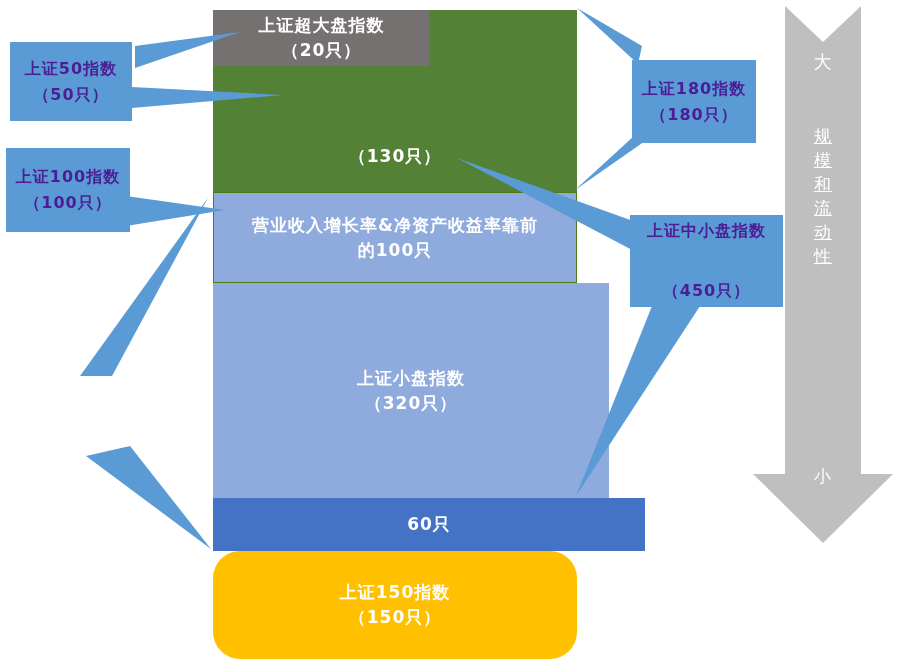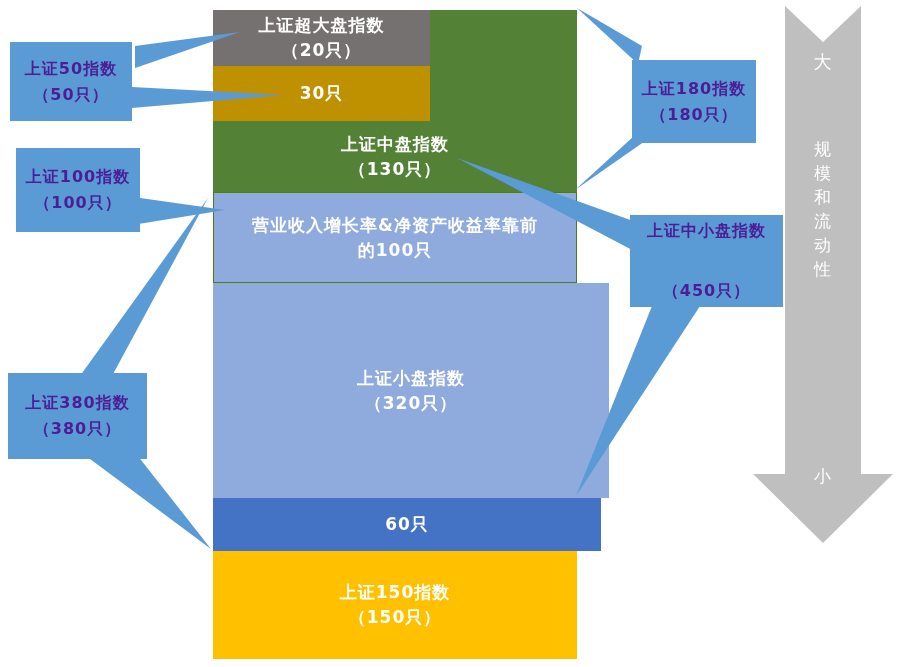--- a/index.html
+++ b/index.html
@@ -11,61 +11,57 @@
         color:#ffffff;font-weight:bold;text-align:center;z-index:1;box-sizing:border-box;}
   .sbox .ln{font-size:17px;line-height:25px;letter-spacing:1px;white-space:nowrap;}
 
   #green-base{left:213px;top:10px;width:364px;height:182px;background:#538135;}
   #supercap{left:0;top:0;width:217px;height:56px;background:#767171;position:absolute;}
   #thirty{left:0;top:56px;width:217px;height:55px;background:#BF9000;position:absolute;}
   #midcap-label{left:0;top:111px;width:364px;height:71px;position:absolute;}
 
   #screened100{left:213px;top:192px;width:364px;height:91px;background:#8FAADC;border:1px solid #4d7c0f;}
   #smallcap{left:213px;top:283px;width:396px;height:215px;background:#8FAADC;}
-  #sixty{left:213px;top:498px;width:388px;height:53px;background:#4472C4;}
-  #index150{left:213px;top:551px;width:364px;height:108px;background:#FFC000;}
+  #sixty{left:213px;top:498px;width:432px;height:53px;background:#4472C4;}
+  #index150{left:213px;top:551px;width:364px;height:108px;background:#FFC000;border-radius:27px;}
 
   
   #overlay{position:absolute;left:0;top:0;width:901px;height:667px;z-index:2;pointer-events:none;}
   .tail{fill:#5B9BD5;}
   .big-arrow{fill:#BFBFBF;}
 
   
   .callout{position:absolute;z-index:3;background:#5B9BD5;color:#4c1d95;font-weight:bold;
            display:flex;flex-direction:column;align-items:center;justify-content:center;text-align:center;}
   .callout .ln{font-size:16px;line-height:26px;letter-spacing:1px;white-space:nowrap;}
   #c-sse50{left:10px;top:42px;width:122px;height:79px;}
-  #c-sse100{left:16px;top:148px;width:124px;height:84px;}
+  #c-sse100{left:6px;top:148px;width:124px;height:84px;}
   #c-sse380{left:8px;top:373px;width:139px;height:86px;}
   #c-sse180{left:632px;top:60px;width:124px;height:83px;}
   #c-sse-mid-small{left:630px;top:215px;width:153px;height:92px;gap:34px;}
 
   
   .arrow-label{position:absolute;left:785px;width:76px;z-index:3;color:#ffffff;text-align:center;
                font-size:18px;letter-spacing:1px;}
   #arrow-top-label{top:50px;}
   #arrow-bottom-label{top:465px;font-size:17px;}
-  #arrow-mid-label{top:137px;font-size:17px;line-height:24px;}
+  #arrow-mid-label{top:124px;font-size:17px;line-height:24px;text-decoration:underline;}
   #arrow-mid-label .vcol{width:18px;margin:0 auto;word-break:break-all;}
 </style>
 </head>
 <body>
 
 <div class="stage">
 
   <div class="sbox" id="green-base">
     <div class="sbox" id="supercap">
       <div class="ln">上证超大盘指数</div>
       <div class="ln">（20只）</div>
     </div>
-    <div class="sbox" id="thirty">
-      <div class="ln">30只</div>
-    </div>
     <div class="sbox" id="midcap-label">
-      <div class="ln">上证中盘指数</div>
       <div class="ln">（130只）</div>
     </div>
   </div>
 
   <div class="sbox" id="screened100">
     <div class="ln">营业收入增长率&amp;净资产收益率靠前</div>
     <div class="ln">的100只</div>
   </div>
 
   <div class="sbox" id="smallcap">
@@ -96,24 +92,20 @@
   </svg>
 
   <div class="callout" id="c-sse50">
     <div class="ln">上证50指数</div>
     <div class="ln">（50只）</div>
   </div>
   <div class="callout" id="c-sse100">
     <div class="ln">上证100指数</div>
     <div class="ln">（100只）</div>
   </div>
-  <div class="callout" id="c-sse380">
-    <div class="ln">上证380指数</div>
-    <div class="ln">（380只）</div>
-  </div>
   <div class="callout" id="c-sse180">
     <div class="ln">上证180指数</div>
     <div class="ln">（180只）</div>
   </div>
   <div class="callout" id="c-sse-mid-small">
     <div class="ln">上证中小盘指数</div>
     <div class="ln">（450只）</div>
   </div>
 
   <div class="arrow-label" id="arrow-top-label">大</div>

